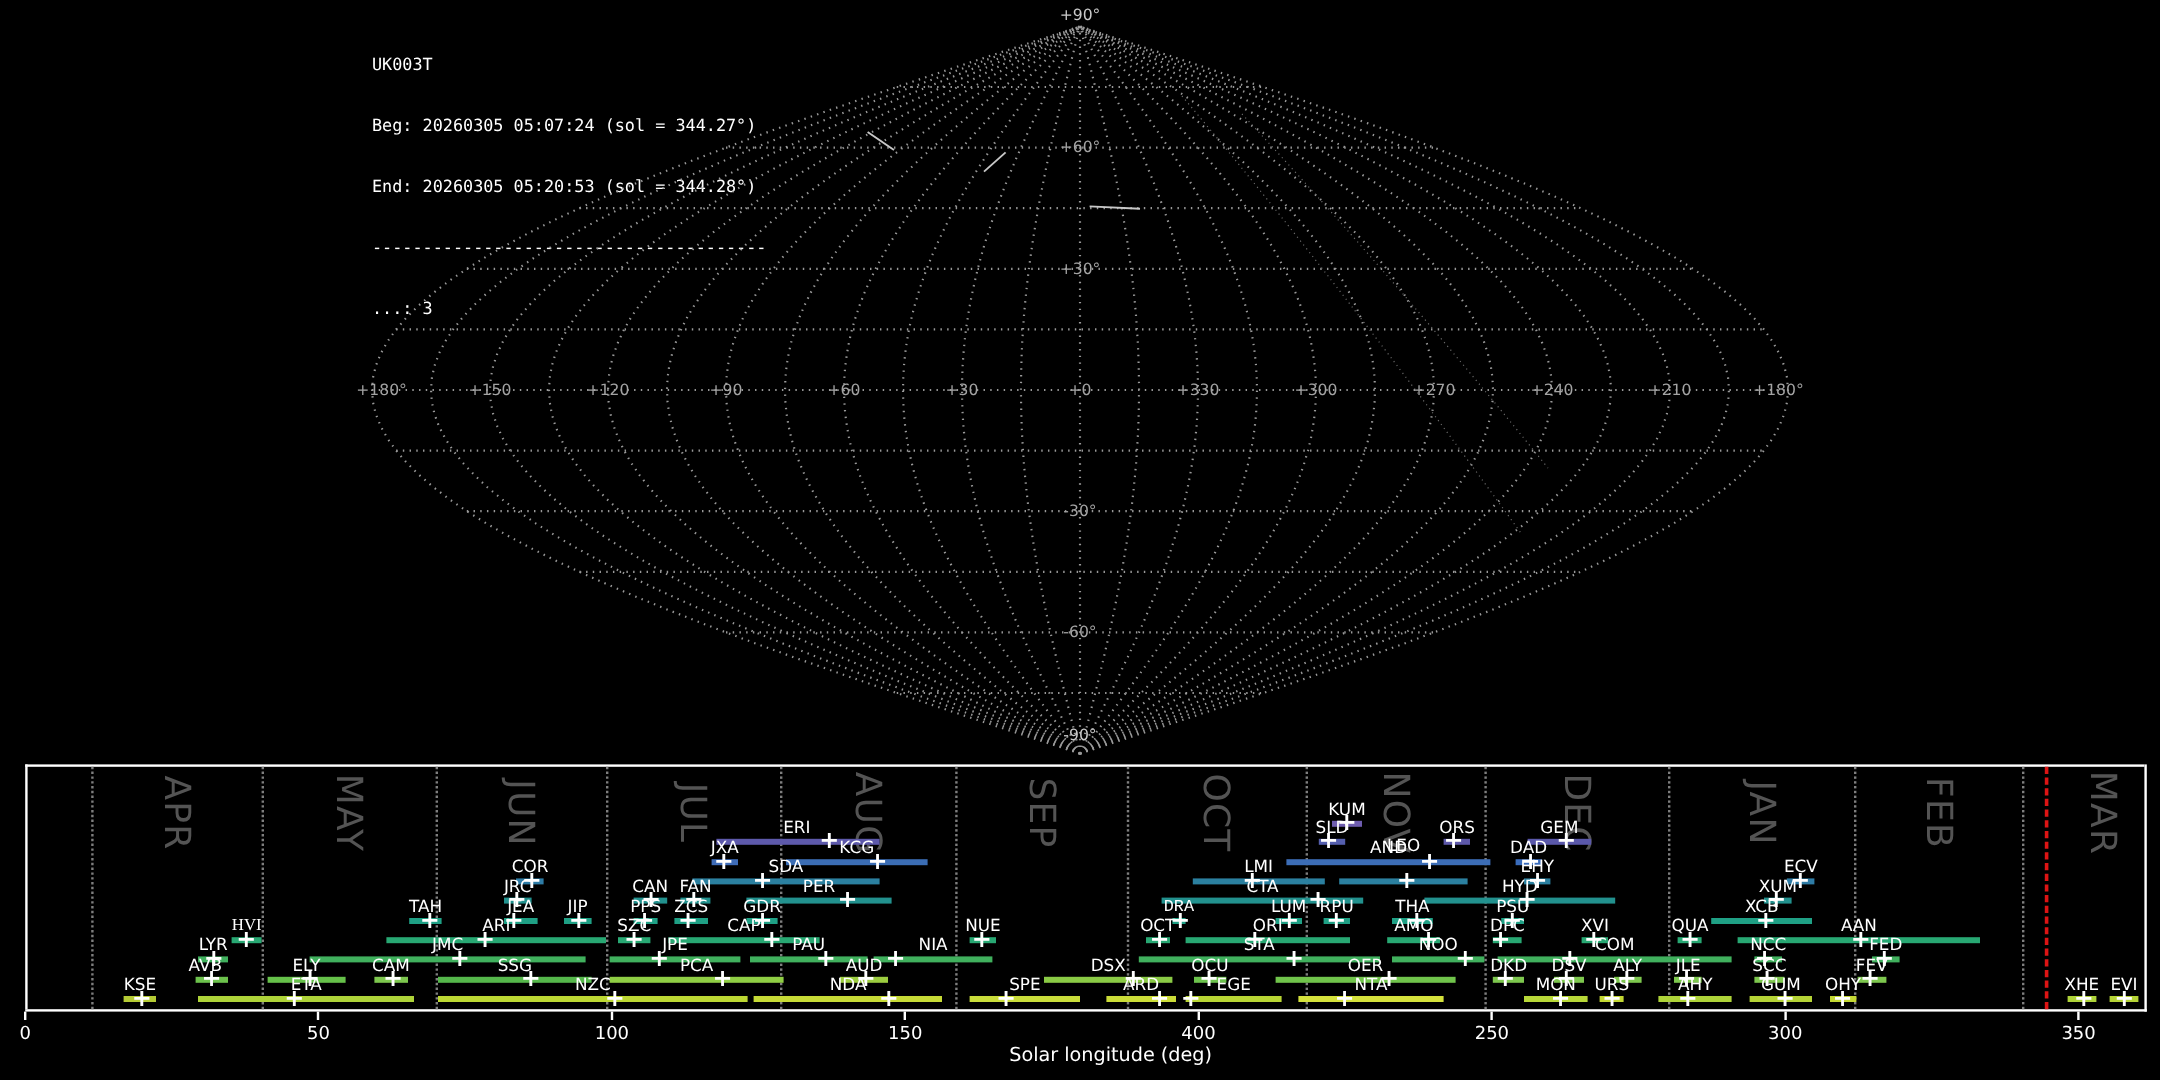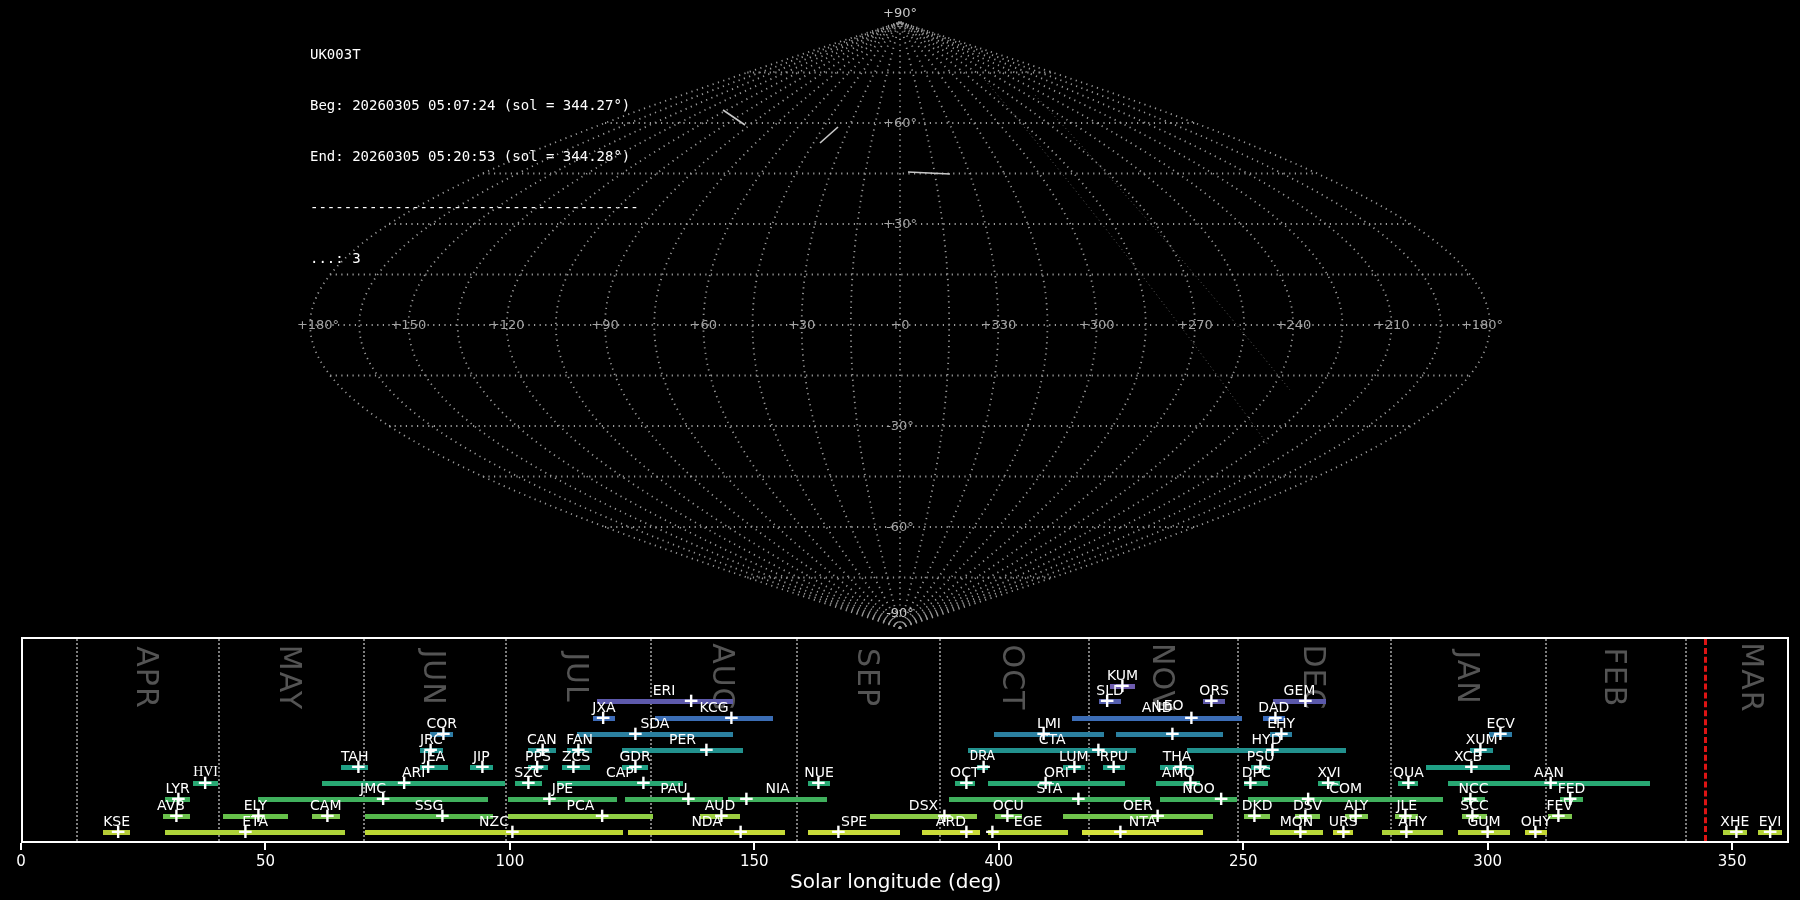--- a/index.html
+++ b/index.html
@@ -22,22 +22,22 @@
   .month-label{position:absolute;color:#545454;font-size:30px;letter-spacing:1px;
                transform:rotate(90deg);transform-origin:center;white-space:nowrap;}
   .now-line{position:absolute;width:0;border-left:3px dashed #dd1414;}
   .bar{position:absolute;height:5px;}
   .code{position:absolute;color:#fff;font-size:14px;text-align:center;width:64px;height:16px;
         line-height:16px;white-space:nowrap;}
   .peak{position:absolute;color:#fff;font-size:20px;font-weight:bold;width:16px;height:20px;
         line-height:19px;text-align:center;}
   .tick{position:absolute;width:2px;height:7px;background:#fff;}
   .tick-label{position:absolute;color:#fff;font-size:15px;width:60px;text-align:center;}
-  #axis-title{position:absolute;left:790px;top:869px;width:220px;text-align:left;
-              color:#fff;font-size:20px;}
+  #axis-title{position:absolute;left:790px;top:869px;width:220px;text-align:right;
+              color:#fff;font-size:16px;}
 </style>
 </head>
 <body>
 
 <div id="app">
 
   <div id="header">
     <div>UK003T</div>
     <div>Beg: 20260305 05:07:24 (sol = 344.27°)</div>
     <div>End: 20260305 05:20:53 (sol = 344.28°)</div>

